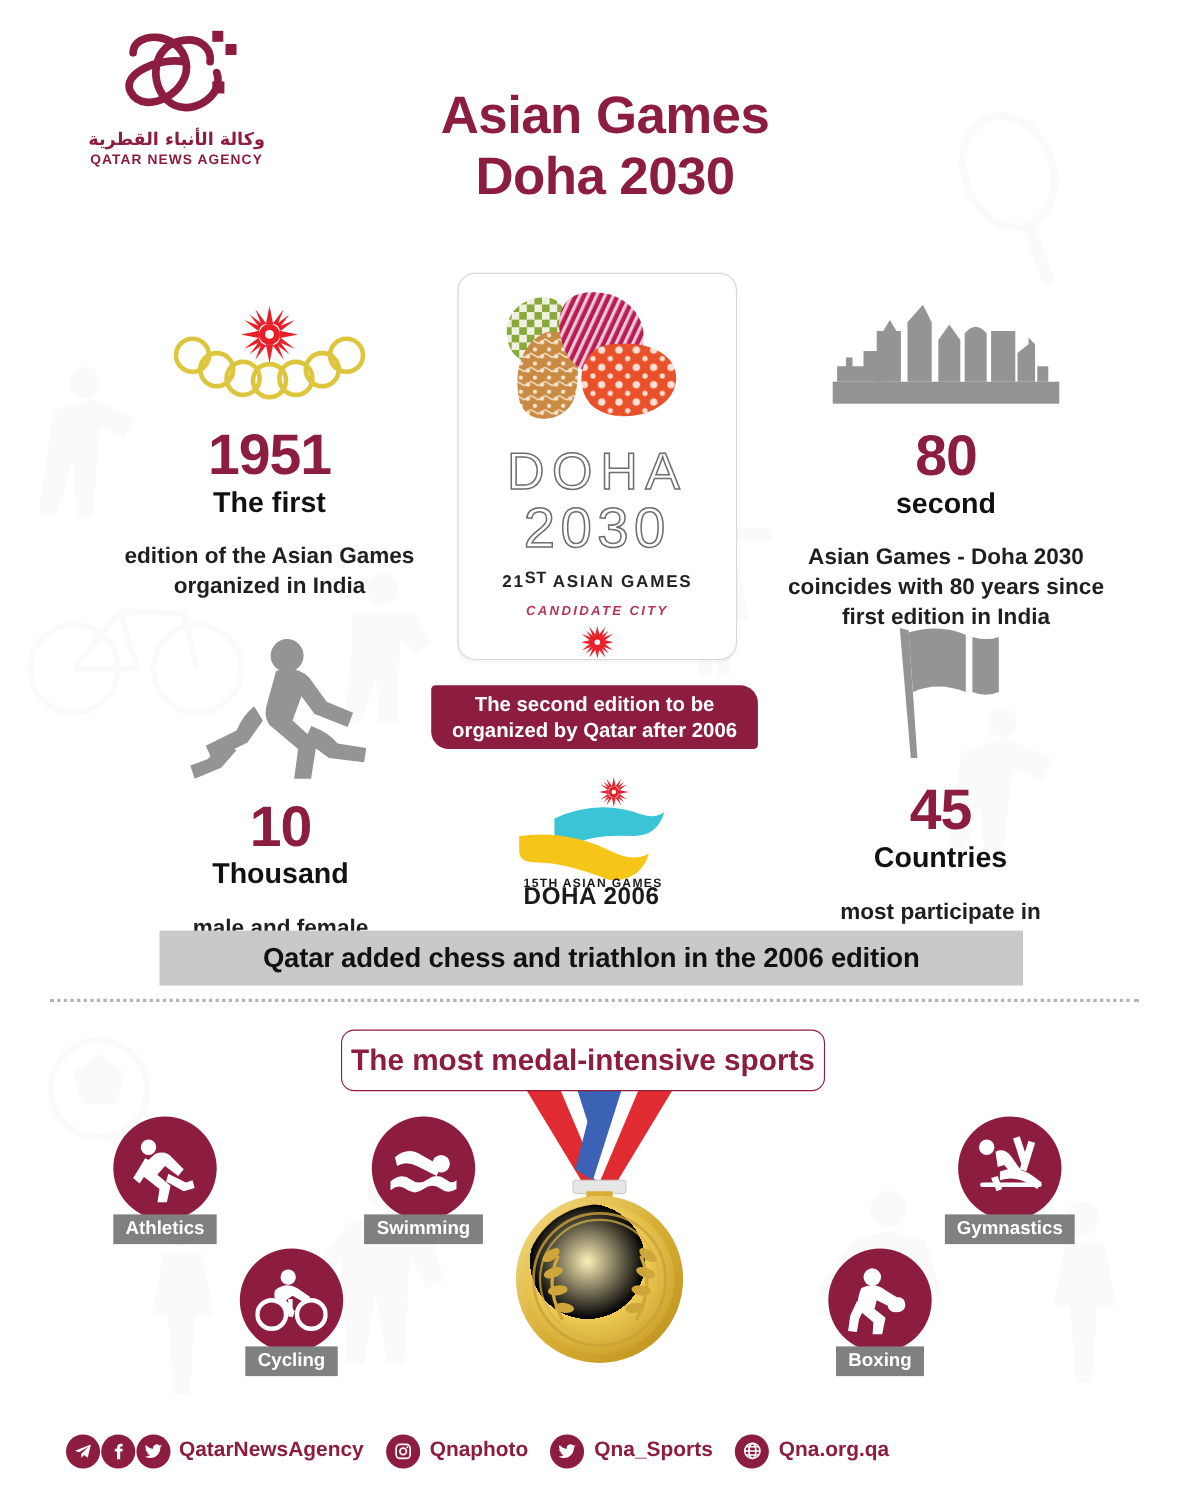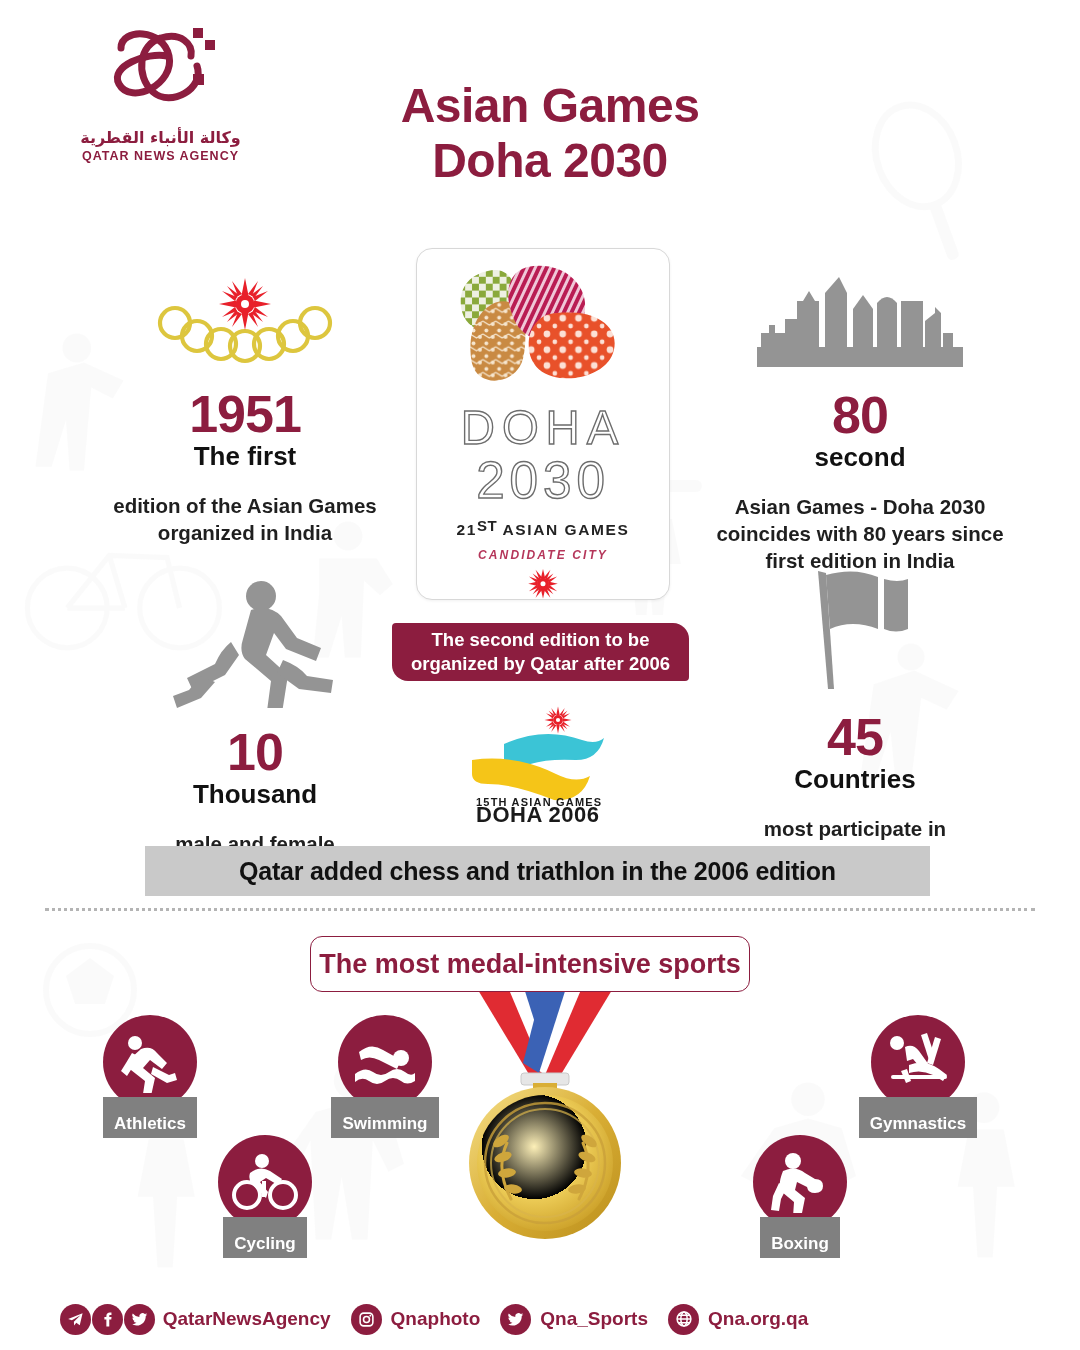--- a/index.html
+++ b/index.html
@@ -22,21 +22,21 @@
 
   .page { position: relative; z-index: 2; width: 1080px; height: 1350px; }
 
   
   #header { position: absolute; top: 0; left: 0; width: 1080px; height: 215px; }
 
   #qna-logo { position: absolute; left: 78px; top: 22px; width: 165px; height: 145px;
               display: flex; flex-direction: column; align-items: center; }
   #qna-logo .mark { width: 120px; height: 95px; }
   #qna-logo .ar { font-size: 16px; color: #8c1d3f; direction: rtl; letter-spacing: .5px;
-                  margin-top: 11px; font-family: "DejaVu Sans", sans-serif; font-weight: 700;}
+                  margin-top: 0; font-family: "DejaVu Sans", sans-serif; font-weight: 700;}
   #qna-logo .en { font-size: 12.5px; color: #8c1d3f; font-weight: 700; letter-spacing: 1.0px;
                   margin-top: 2px; }
 
   #main-title { position: absolute; left: 300px; top: 78px; width: 500px; text-align: center;
                 color: #8c1d3f; font-weight: 800; font-size: 48px; line-height: 1.15;
                 letter-spacing: -0.5px; }
   #main-title .l2 { display: block; }
 
   
   #logo-card {
@@ -100,21 +100,21 @@
 
   #medal-img { position: absolute; left: 455px; top: 985px; width: 180px; height: 265px; z-index: 3; }
 
   .sport { position: absolute; width: 160px; text-align: center; z-index: 5; }
   .sport .circle {
     width: 94px; height: 94px; border-radius: 50%; background: #8c1d3f;
     margin: 0 auto; display: flex; align-items: center; justify-content: center;
   }
   .sport .tag {
     background: #808080; color: #fff; font-weight: 700; font-size: 17px;
-    display: inline-block; padding: 17px 11px 4px; margin-top: -12px; position: relative;
+    display: inline-block; padding: 3px 11px 4px; margin-top: -12px; position: relative;
   }
   #sport-0 { left: 70px;  top: 1015px; }
   #sport-1 { left: 305px; top: 1015px; }
   #sport-2 { left: 185px; top: 1135px; }
   #sport-3 { left: 605px; top: 1015px; }
   #sport-4 { left: 838px; top: 1015px; }
   #sport-5 { left: 720px; top: 1135px; }
 
   
   #footer {

